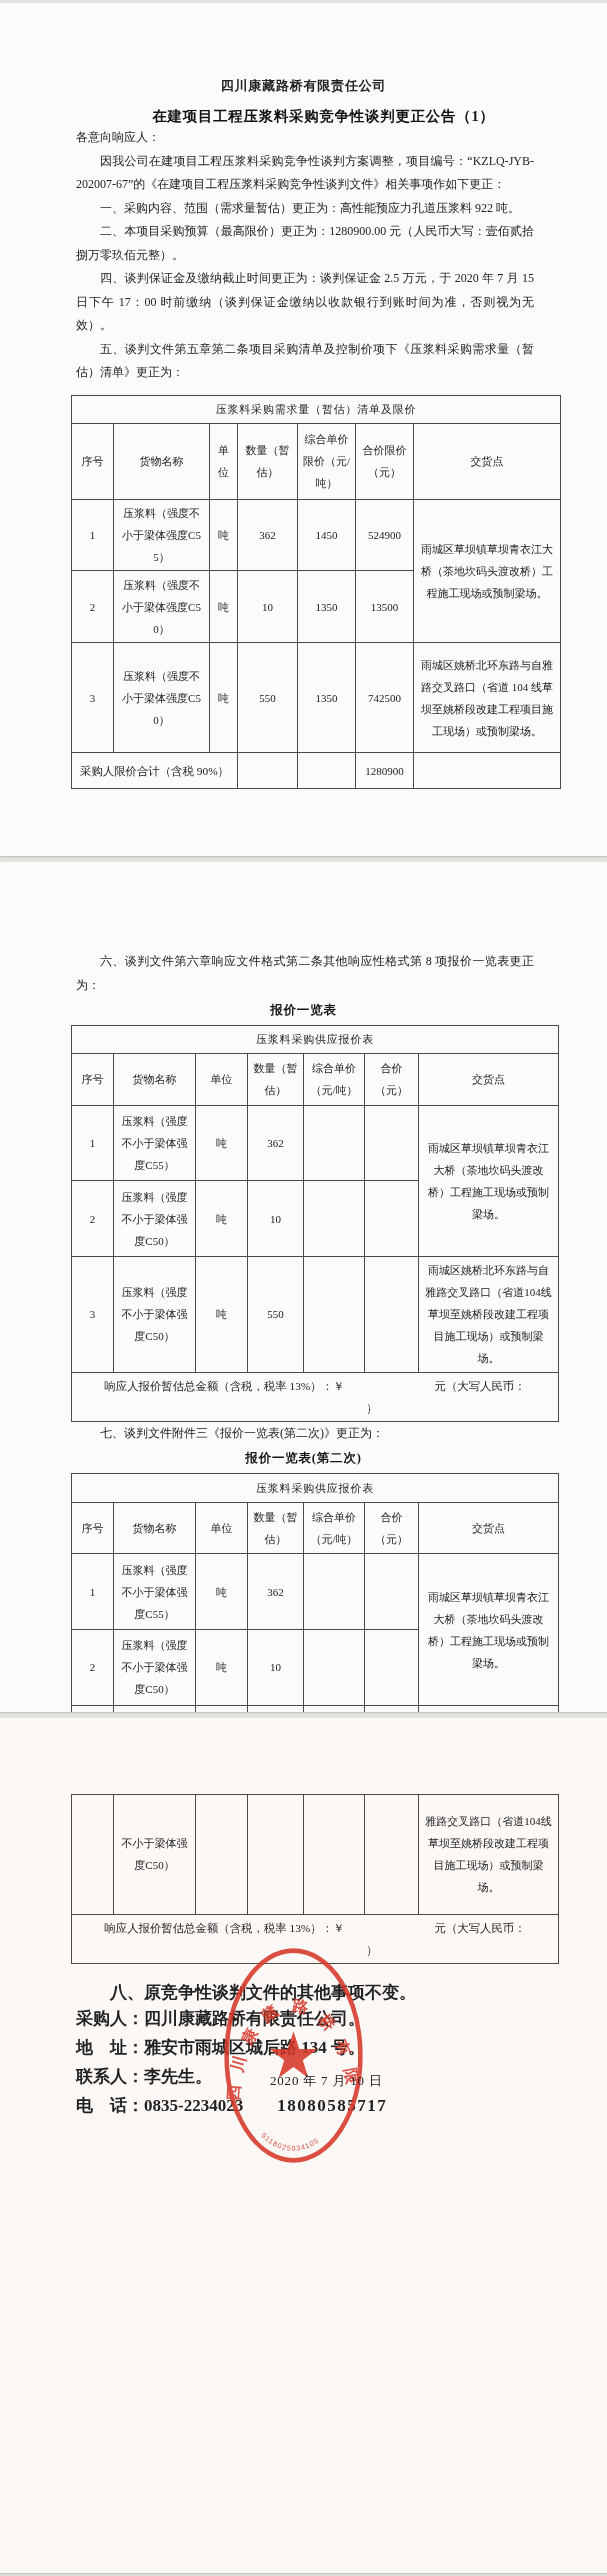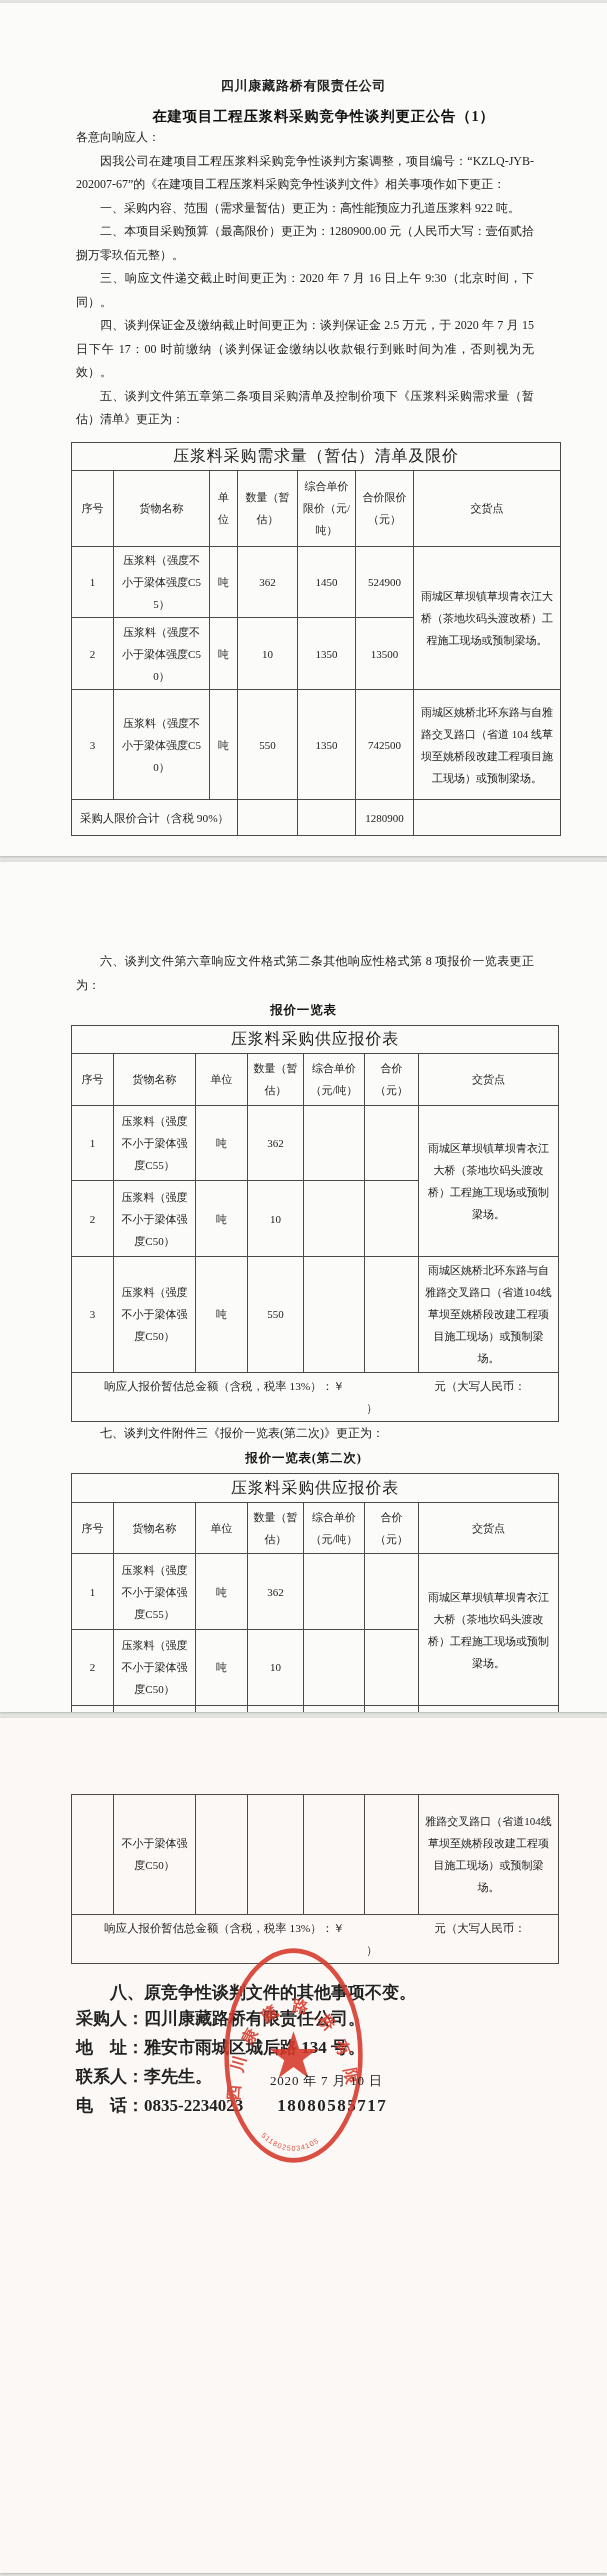--- a/index.html
+++ b/index.html
@@ -38,21 +38,21 @@
     font-size:11px;color:#222;
   }
   table.doc-table td{
     border:0.8px solid #4c4a45;
     padding:2.3px 4.6px;
     text-align:center;vertical-align:middle;
     line-height:22px;
     overflow:hidden;
     word-break:break-all;
   }
-  td.cap{height:23px;line-height:16.7px;font-size:16px;letter-spacing:0.8px;}
+  td.cap{height:23px;line-height:16.7px;font-size:11px;letter-spacing:0.8px;}
   td.name-cell{text-align:left;padding:2.3px 7.6px;}
   td.delivery-cell{text-align:left;padding:2.3px 8.3px;}
   .t1-header td{line-height:18px;}
   .quote-header td{line-height:20px;}
   td.total-label{text-align:left;padding-left:10.6px;font-size:11.4px;}
   tr.cut-row td{height:29px;line-height:26px;padding-top:0;padding-bottom:0;white-space:nowrap;}
   td.quote-footer{
     text-align:left;padding:6px 7.6px 6px 12px;font-size:11.4px;line-height:20px;
   }
   .blank-gap-sm{display:inline-block;width:90px;}
@@ -84,21 +84,20 @@
 
 <div class="page" id="page1">
   <div class="doc-company">四川康藏路桥有限责任公司</div>
   <div class="doc-title">在建项目工程压浆料采购竞争性谈判更正公告（1）</div>
 
   <div class="body-text">
     <p class="para-noindent salutation">各意向响应人：</p>
     <p class="para">因我公司在建项目工程压浆料采购竞争性谈判方案调整，项目编号：“KZLQ-JYB-202007-67”的《在建项目工程压浆料采购竞争性谈判文件》相关事项作如下更正：</p>
     <p class="para">一、采购内容、范围（需求量暂估）更正为：高性能预应力孔道压浆料 922 吨。</p>
     <p class="para">二、本项目采购预算（最高限价）更正为：1280900.00 元（人民币大写：壹佰贰拾捌万零玖佰元整）。</p>
-    <p class="para">三、响应文件递交截止时间更正为：2020 年 7 月 16 日上午 9:30（北京时间，下同）。</p>
     <p class="para">四、谈判保证金及缴纳截止时间更正为：谈判保证金 2.5 万元，于 2020 年 7 月 15 日下午 17：00 时前缴纳（谈判保证金缴纳以收款银行到账时间为准，否则视为无效）。</p>
     <p class="para">五、谈判文件第五章第二条项目采购清单及控制价项下《压浆料采购需求量（暂估）清单》更正为：</p>
   </div>
 
   <table class="doc-table" style="margin-top:10px;">
     <colgroup>
       <col style="width:42px">
         <col style="width:96px">
         <col style="width:28px">
       <col style="width:60px">

